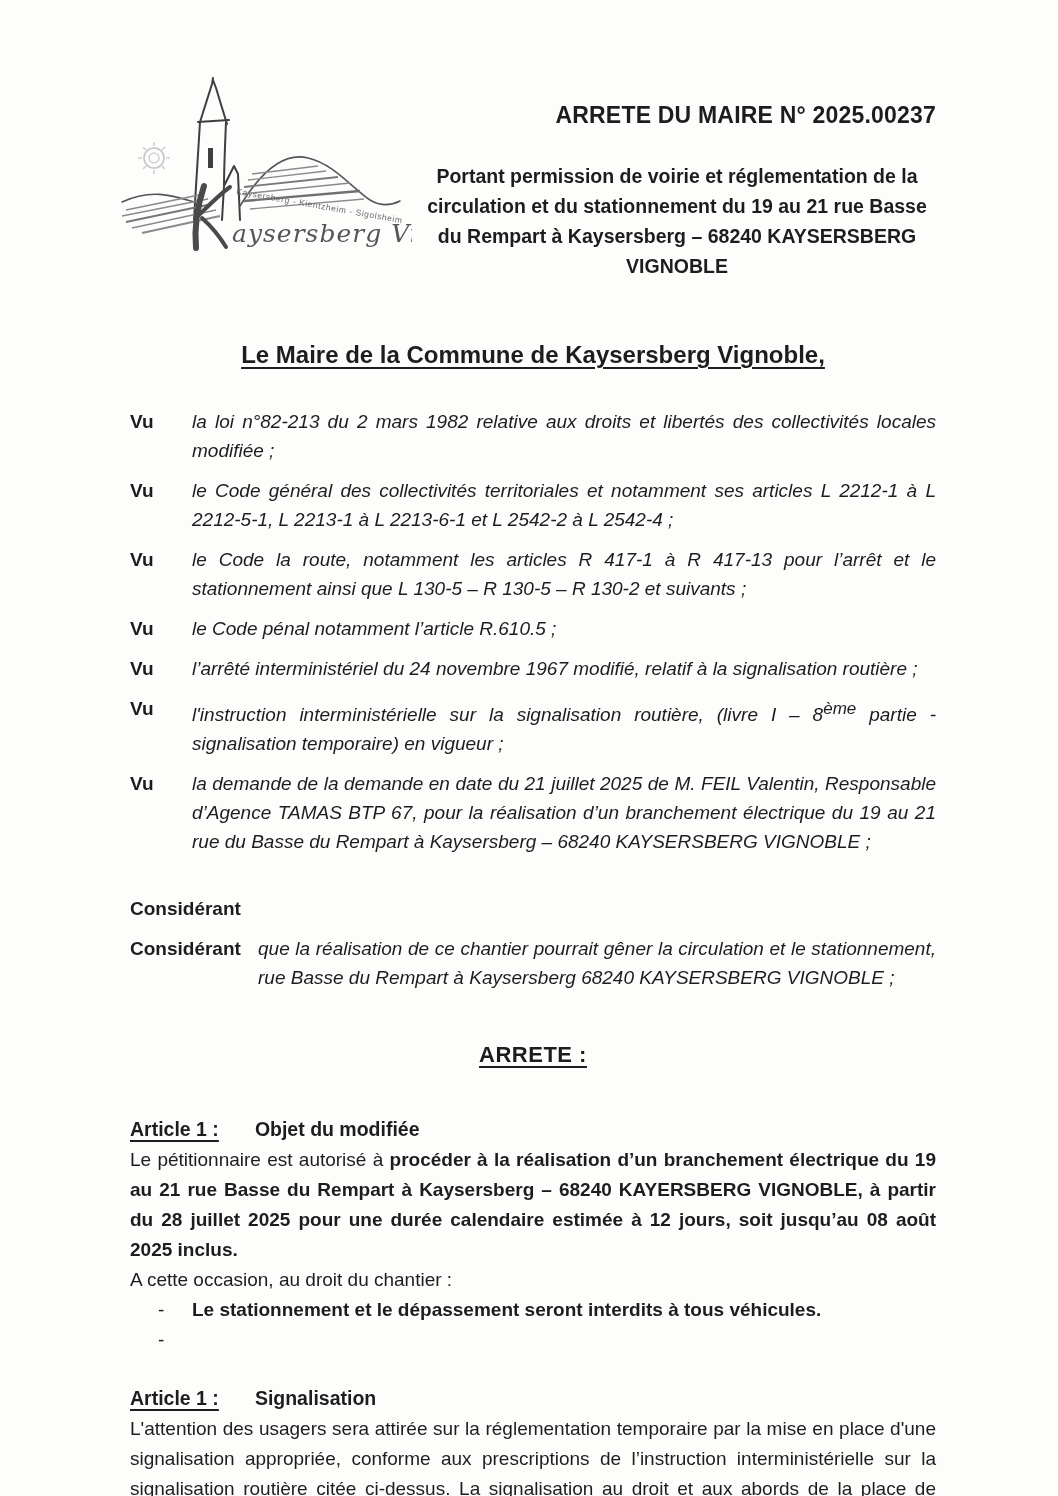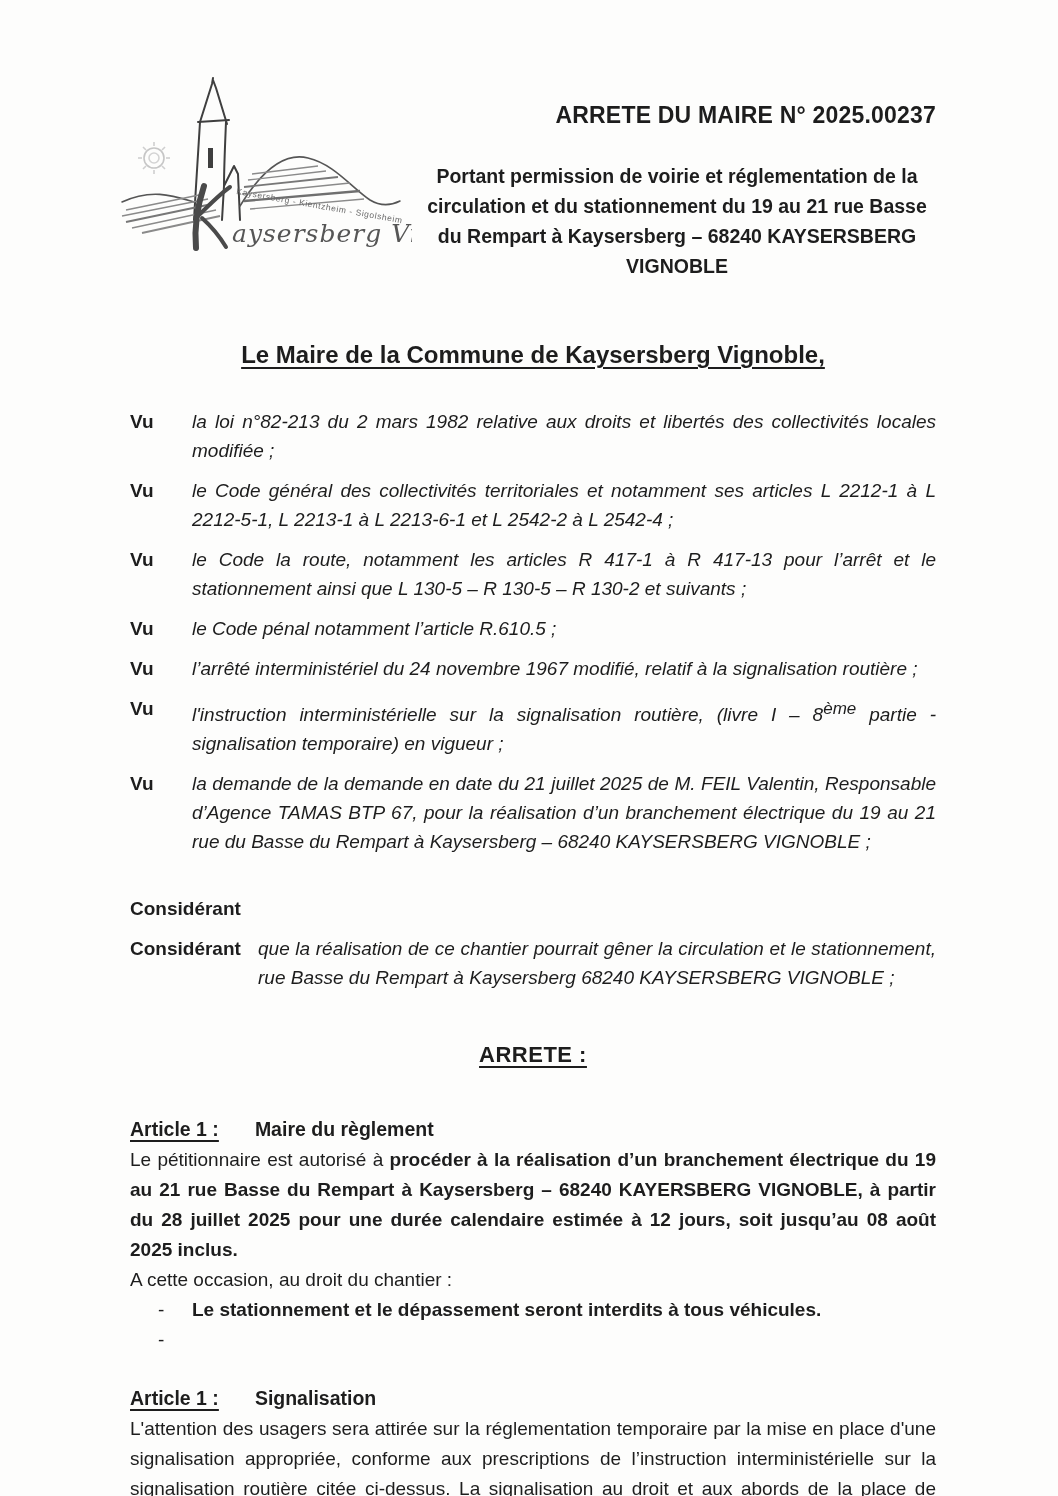--- a/index.html
+++ b/index.html
@@ -181,21 +181,21 @@
         <span class="clause-label wide">Considérant</span>
         <p class="clause-text">que la réalisation de ce chantier pourrait gêner la circulation et le stationnement, rue Basse du Rempart à Kaysersberg 68240 KAYSERSBERG VIGNOBLE ;</p>
       </div>
     </div>
   </div>
 
   <h2 class="arrete-heading"><span class="u">ARRETE :</span></h2>
 
   <section class="article">
     <p class="article-head">
-      <span class="article-label u">Article 1 :</span><span class="article-title">Maire du règlement</span>
+      <span class="article-label u">Article 1 :</span><span class="article-title">Objet du modifiée</span>
     </p>
     <p class="body"><span>Le pétitionnaire est autorisé à </span><b>procéder à la réalisation d’un branchement électrique du 19 au 21 rue Basse du Rempart à Kaysersberg – 68240 KAYERSBERG VIGNOBLE, à partir du 28 juillet 2025 pour une durée calendaire estimée à 12 jours, soit jusqu’au 08 août 2025 inclus.</b></p>
 
     <p class="body occasion">A cette occasion, au droit du chantier :</p>
 
     <div class="bullet-row">
       <span class="bullet-dash">-</span>
       <span class="bullet-text">Le stationnement et le dépassement seront interdits à tous véhicules.</span>
     </div>
     <div class="bullet-row">

